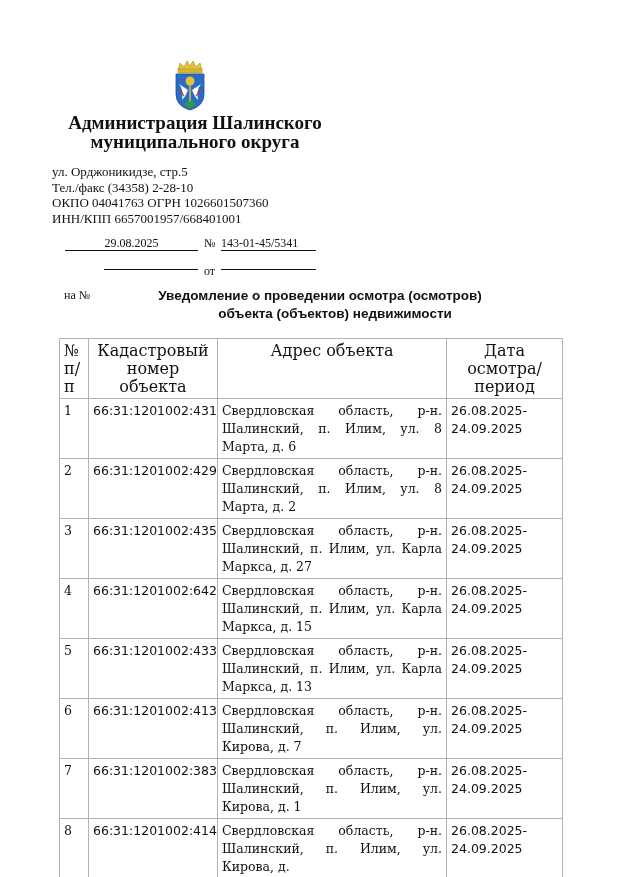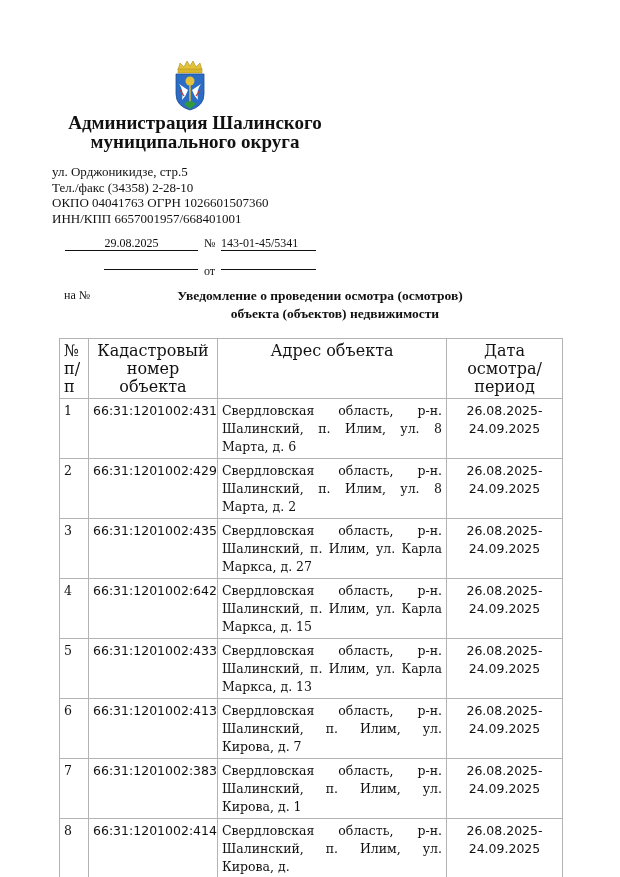--- a/index.html
+++ b/index.html
@@ -16,42 +16,42 @@
     position: absolute; left: 52px; width: 280px; top: 164px;
     text-align: left; font-family: "Liberation Serif", serif;
     font-size: 13px; line-height: 15.5px;
   }
 
   .reg { position: absolute; font-family: "Liberation Serif", serif; font-size: 12px; line-height: 14px; }
   .uline { position: absolute; border-bottom: 1px solid #111; height: 14px; text-align: center; }
 
   .title {
     position: absolute; left: 150px; width: 340px; top: 287px;
-    text-align: center; font-family: Liberation Serif, serif; font-weight: bold;
+    text-align: center; font-family: Liberation Sans, sans-serif; font-weight: bold;
     font-size: 13.5px; line-height: 18px;
   }
   .title .l2 { display: block; padding-left: 30px; }
 
   table.objects {
     position: absolute; left: 59px; top: 338px;
     border-collapse: collapse; table-layout: fixed; width: 503px;
   }
   table.objects td, table.objects th {
     border: 1px solid #b3b3b3; vertical-align: top;
     padding: 3px 4px 2px 4px; font-weight: normal;
     font-size: 12.5px; line-height: 18px;
   }
   table.objects th { font-family: "DejaVu Serif", serif; font-size: 16px; text-align: center; height: 32px; }
   table.objects th.c-num { text-align: left; }
   table.objects tr.data td { height: 50px; }
   table.objects tr.data.last td { height: 32px; }
   td.c-num { font-family: "DejaVu Serif", serif; font-size: 11.5px; }
   td.c-cad { font-family: "DejaVu Sans", sans-serif; font-size: 11.5px; }
   td.c-addr { font-family: "DejaVu Serif", serif; font-size: 11.5px; text-align: justify; text-align-last: auto; }
-  td.c-date { font-family: "DejaVu Sans", sans-serif; font-size: 11.5px; text-align: center; }
+  td.c-date { font-family: "DejaVu Sans", sans-serif; font-size: 11.5px; text-align: left; }
   .addr-line1 { display: flex; justify-content: space-between; }
 </style>
 </head>
 <body>
 
 <div class="crest">
   <svg width="40" height="52" viewBox="0 0 40 52">
 
     <path d="M8 10 L10 3 L14 7 L17 1 L20 6 L23 1 L26 7 L30 3 L32 10 Z" fill="#e3c23a" stroke="#a88a1a" stroke-width="0.6"></path>
     <rect x="8" y="9" width="24" height="4" fill="#d9b52e" stroke="#a88a1a" stroke-width="0.5"></rect>

